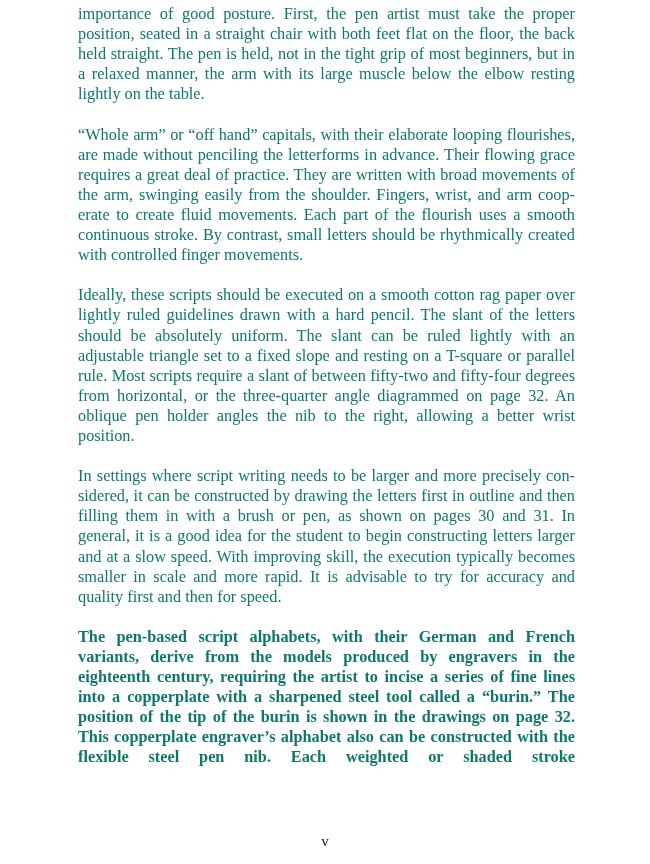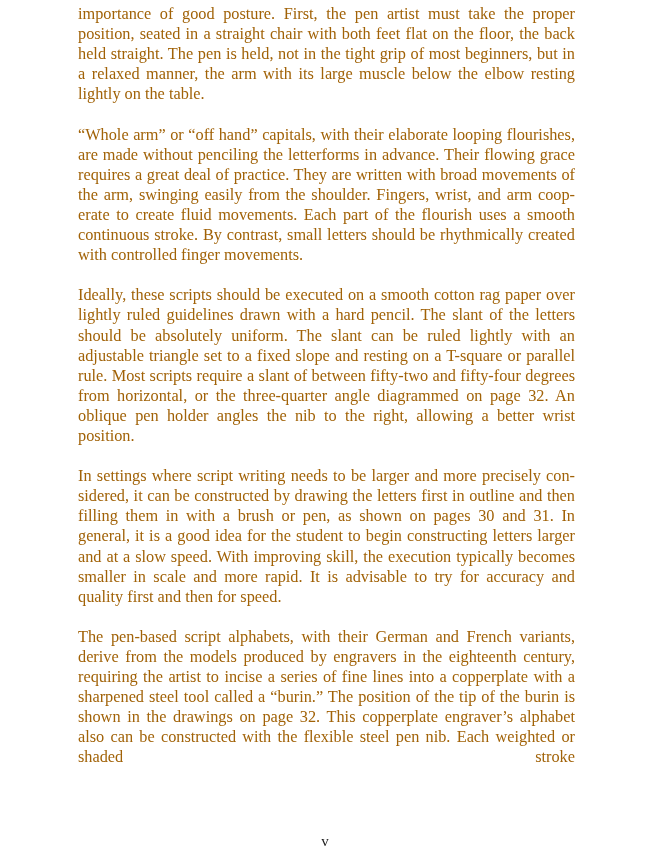--- a/index.html
+++ b/index.html
@@ -1,21 +1,21 @@
 <!DOCTYPE html>
 <html><head>
 <meta charset="utf-8">
 <style>
   html, body { margin:0; padding:0; background:#ffffff; }
   body { width:650px; height:864px; position:relative; overflow:hidden; }
   .page { position:absolute; left:78px; top:4px; width:497px;
     font-family:"Liberation Serif","DejaVu Serif",serif; font-size:16.3px; line-height:20.1px;
-    color:#a16207; text-align:justify; }
+    color:#0f766e; text-align:justify; }
   .para { margin:0 0 20.1px 0; hyphens:manual; }
-  .para.last { margin-bottom:0; text-align-last:justify; }
+  .para.last { margin-bottom:0; text-align-last:justify;font-weight:bold; }
   .folio { position:absolute; left:0; width:650px; top:833px; text-align:center;
     font-family:"Liberation Serif","DejaVu Serif",serif; font-size:15px; color:#1c1c1c; }
 </style>
 </head>
 <body>
 
 <div class="page">
   <p class="para">importance of good posture. First, the pen artist must take the proper position, seated in a straight chair with both feet flat on the floor, the back held straight. The pen is held, not in the tight grip of most beginners, but in a relaxed manner, the arm with its large muscle below the elbow resting lightly on the table.</p>
   <p class="para">“Whole arm” or “off hand” capitals, with their elaborate looping flourishes, are made without penciling the letterforms in advance. Their flowing grace requires a great deal of practice. They are written with broad movements of the arm, swinging easily from the shoulder. Fingers, wrist, and arm coop­erate to create fluid movements. Each part of the flourish uses a smooth continuous stroke. By contrast, small letters should be rhythmically created with controlled finger movements.</p>
   <p class="para">Ideally, these scripts should be executed on a smooth cotton rag paper over lightly ruled guidelines drawn with a hard pencil. The slant of the letters should be absolutely uniform. The slant can be ruled lightly with an adjustable triangle set to a fixed slope and resting on a T-square or par­allel rule. Most scripts require a slant of between fifty-two and fifty-four degrees from horizontal, or the three-quarter angle diagrammed on page 32. An oblique pen holder angles the nib to the right, allowing a better wrist position.</p>

